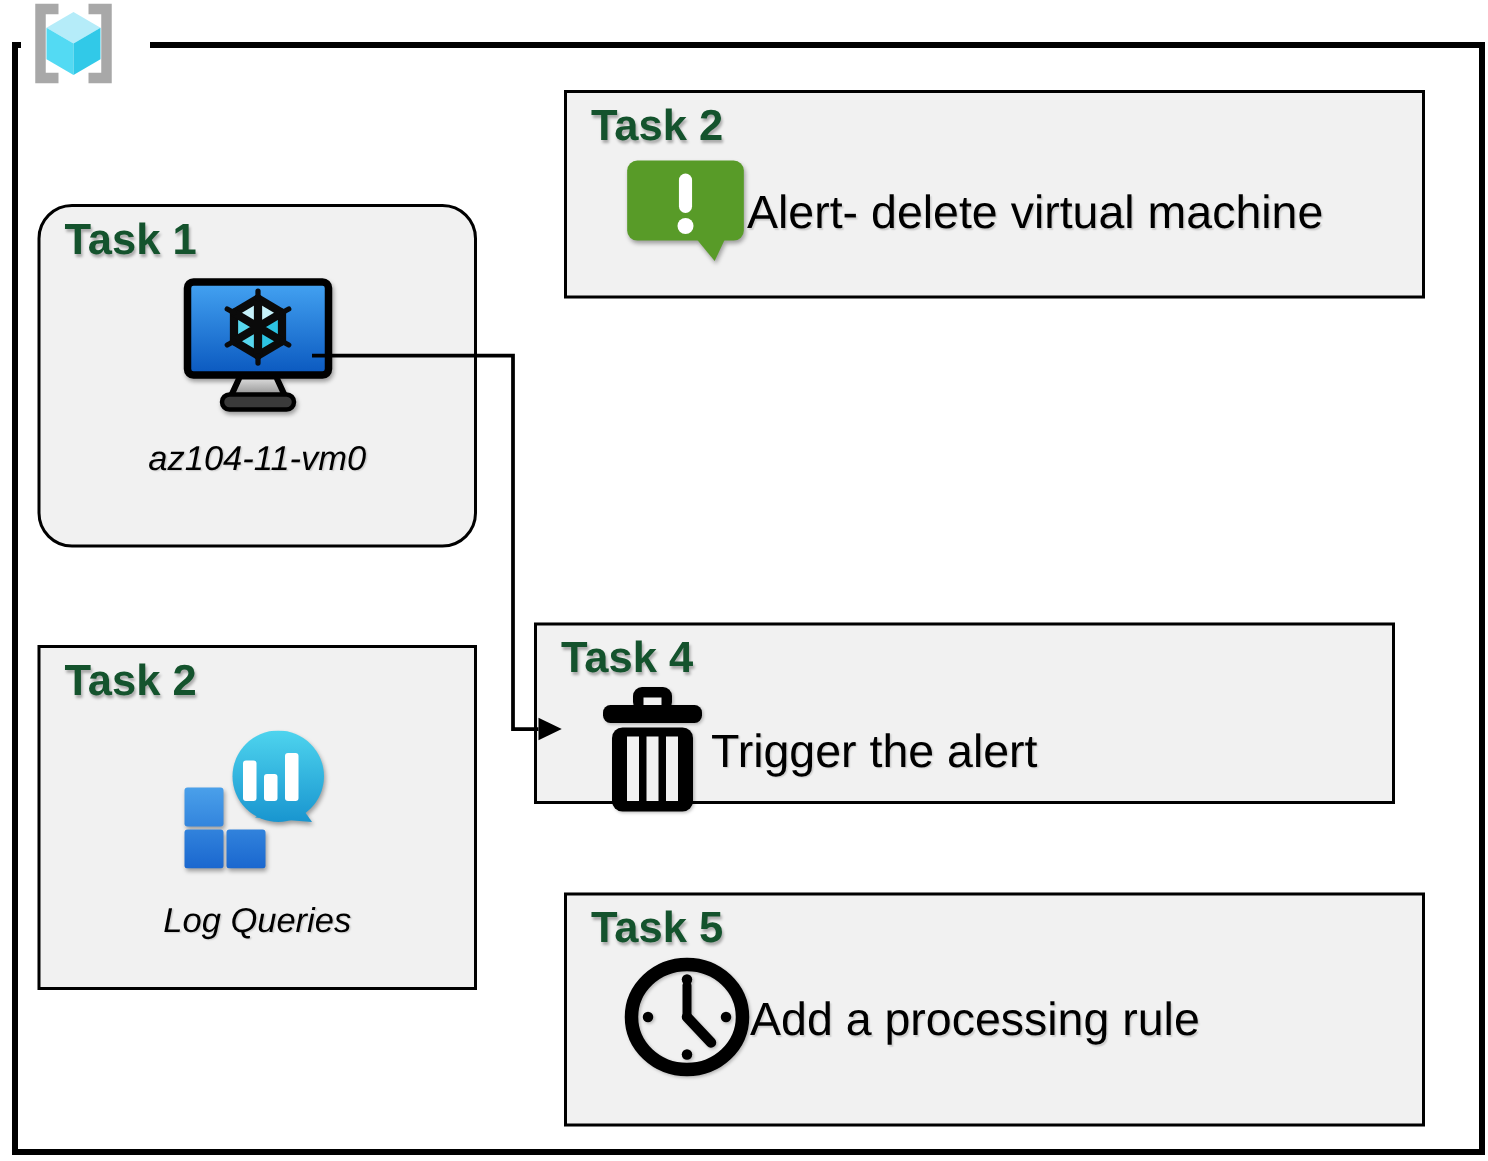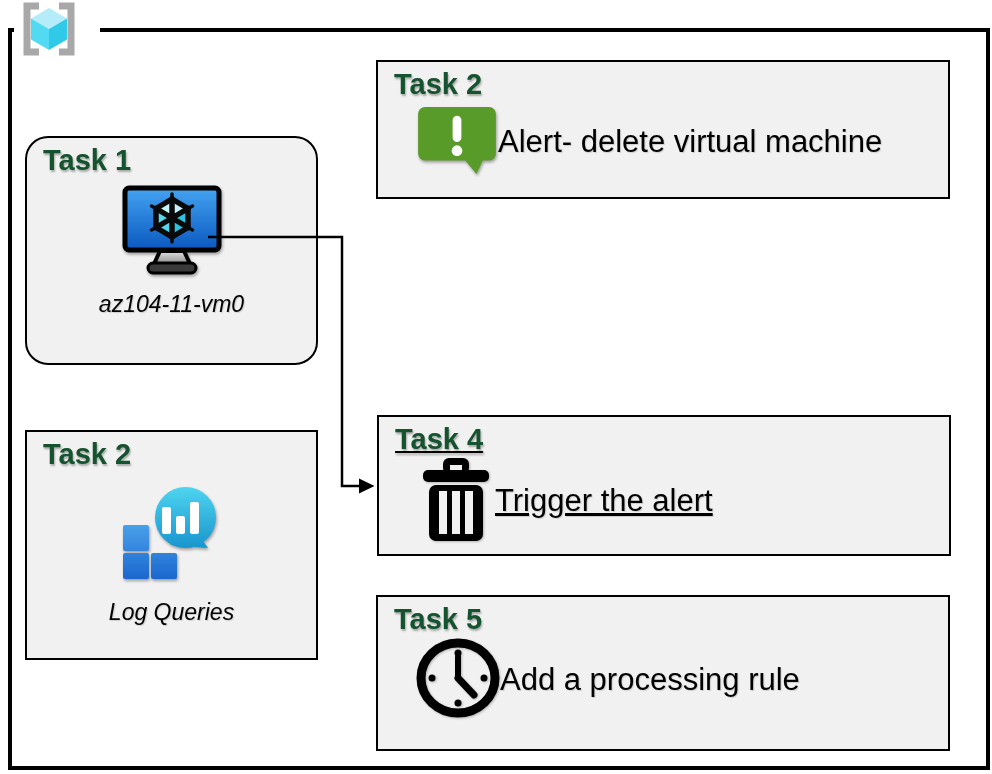--- a/index.html
+++ b/index.html
@@ -24,21 +24,21 @@
   }
   .task-title{
     font-size:29px;font-weight:bold;color:#14532d;
     padding:7px 0 0 16px;line-height:1.1;
     text-shadow:1px 2px 2px rgba(0,0,0,0.30);
   }
   .box-t1{left:25px;top:136px;width:293px;height:229px;border-radius:23px;}
   .box-t6{left:25px;top:430px;width:293px;height:230px;}
   .box-t2{left:376px;top:60px;width:574px;height:139px;}
   .box-t3{left:376px;top:241px;width:574px;height:137px;}
-  .box-t4{left:377px;top:415px;width:574px;height:141px;text-decoration:underline;}
+  .box-t4{left:356px;top:415px;width:574px;height:121px;}
   .box-t5{left:376px;top:595px;width:574px;height:156px;}
   .col-body{display:flex;flex-direction:column;align-items:center;}
   .col-body .icon-wrap{margin-top:8px;}
   .big-label{
     font-size:23px;color:#000;margin-top:10px;text-align:center;
     text-shadow:1px 1px 1px rgba(0,0,0,0.15);
     font-style:italic;
   }
   .row-body{
     display:flex;align-items:center;margin:4px 0 0 38px;

